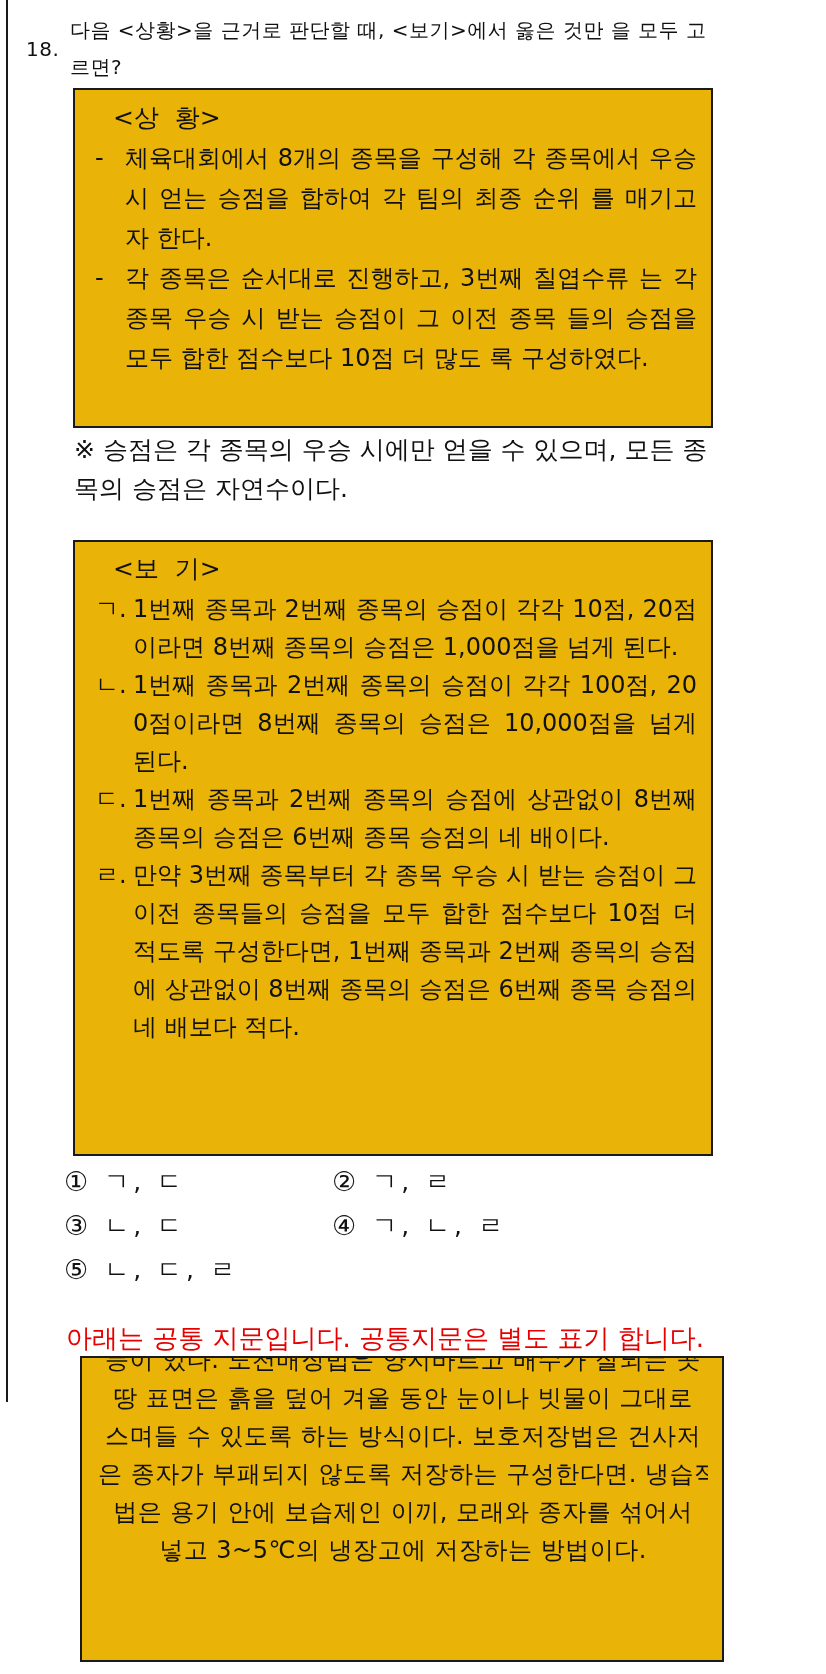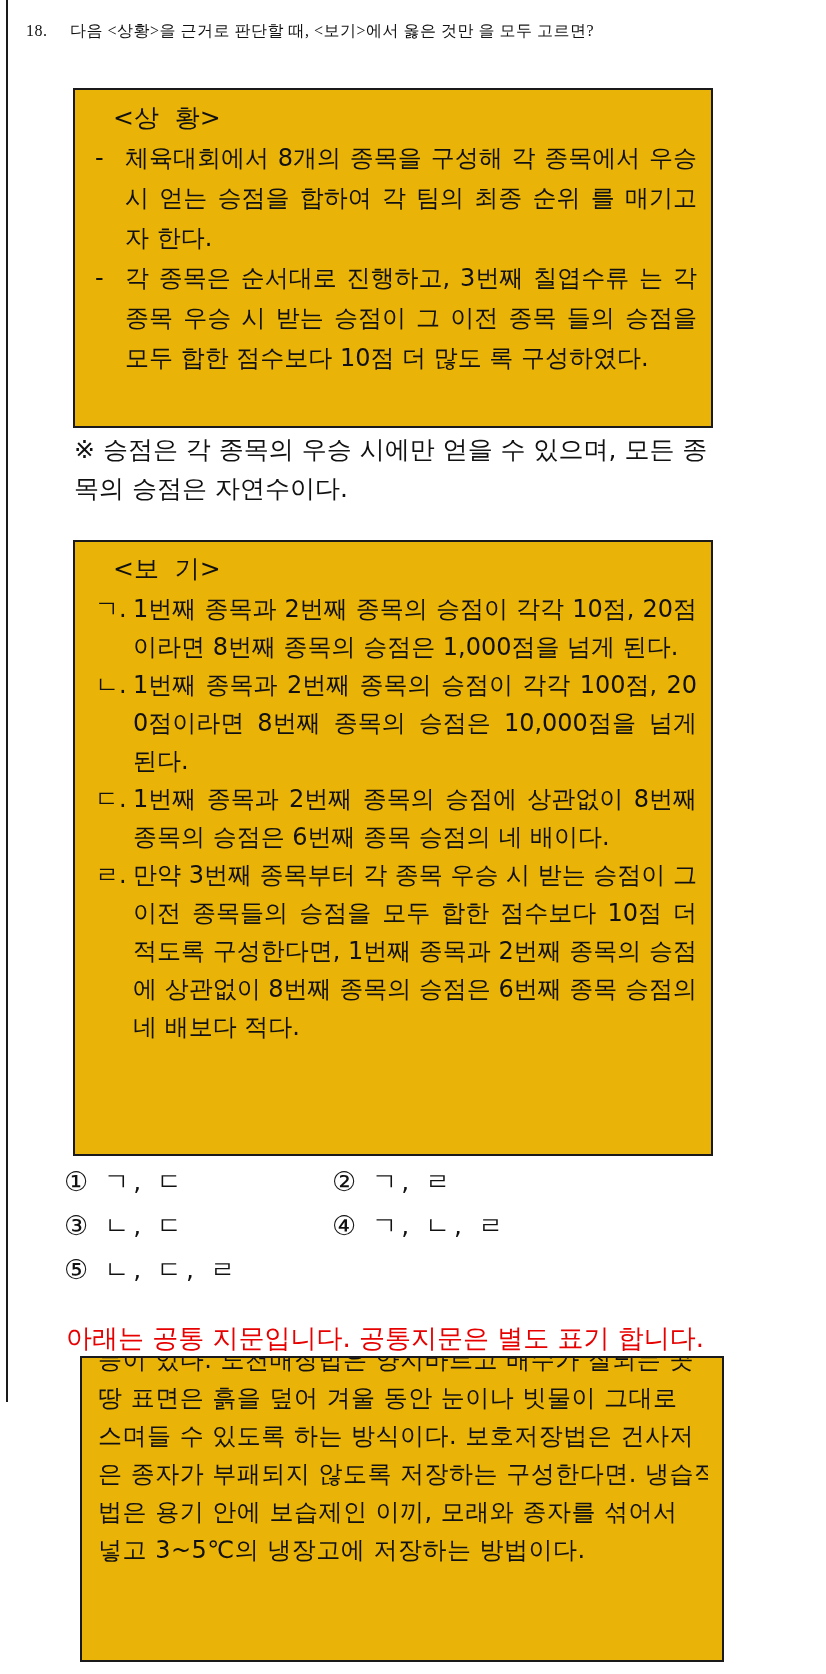--- a/index.html
+++ b/index.html
@@ -6,21 +6,21 @@
   body{
     width:826px;height:1674px;position:relative;background:#ffffff;
     font-family:"DejaVu Sans","Liberation Sans",sans-serif;
     color:#111;overflow:hidden;
   }
   .abs{position:absolute;box-sizing:border-box;}
   
   .left-rule{left:6px;top:0;width:2px;height:1402px;background:#1a1a1a;}
   
   .q-header{left:26px;top:12px;width:690px;display:flex;align-items:center;
-    font-size:16px;line-height:37px;letter-spacing:0.5px;font-family:Liberation Serif, serif;}
+    font-size:20px;line-height:37px;letter-spacing:0.5px;}
   .q-num{flex:0 0 44px;white-space:nowrap;}
   .q-text{flex:1;word-break:break-all;}
   
   .box{border:2px solid #1a1a1a;background:#eab308;}
   .situation-box{left:73px;top:88px;width:640px;height:340px;padding:8px 14px 6px 20px;}
   .box-title{white-space:pre;font-size:25px;line-height:40px;margin-left:18px;}
   .bullet-item{display:flex;font-size:24px;line-height:40px;}
   .bullet-marker{flex:0 0 30px;}
   .bullet-text{flex:1;word-break:break-all;text-align:justify;}
   
@@ -36,21 +36,21 @@
   .choices{left:64px;top:1164px;width:640px;display:grid;
     grid-template-columns:268px 1fr;row-gap:8px;
     font-size:25px;line-height:36px;}
   .choice{display:flex;align-items:center;white-space:nowrap;}
   .choice .num{margin-right:16px;font-size:27px;}
   .choice .txt{letter-spacing:4px;}
   
   .notice{left:24px;top:1322px;width:790px;font-size:26px;line-height:32px;
     white-space:nowrap;font-weight:500;margin-left:42px;}
   
-  .passage-box{left:80px;top:1356px;width:644px;height:306px;overflow:hidden;}
+  .passage-box{left:80px;top:1356px;width:644px;height:306px;overflow:hidden;text-align:center;}
   .passage-inner{margin-top:-17px;padding:0 14px 0 16px;}
   .passage-line{font-size:24px;line-height:38px;white-space:nowrap;
     overflow:hidden;letter-spacing:0.5px;}
 </style>
 </head>
 <body>
 
 <div class="abs left-rule"></div>
 
 <div class="abs q-header">

